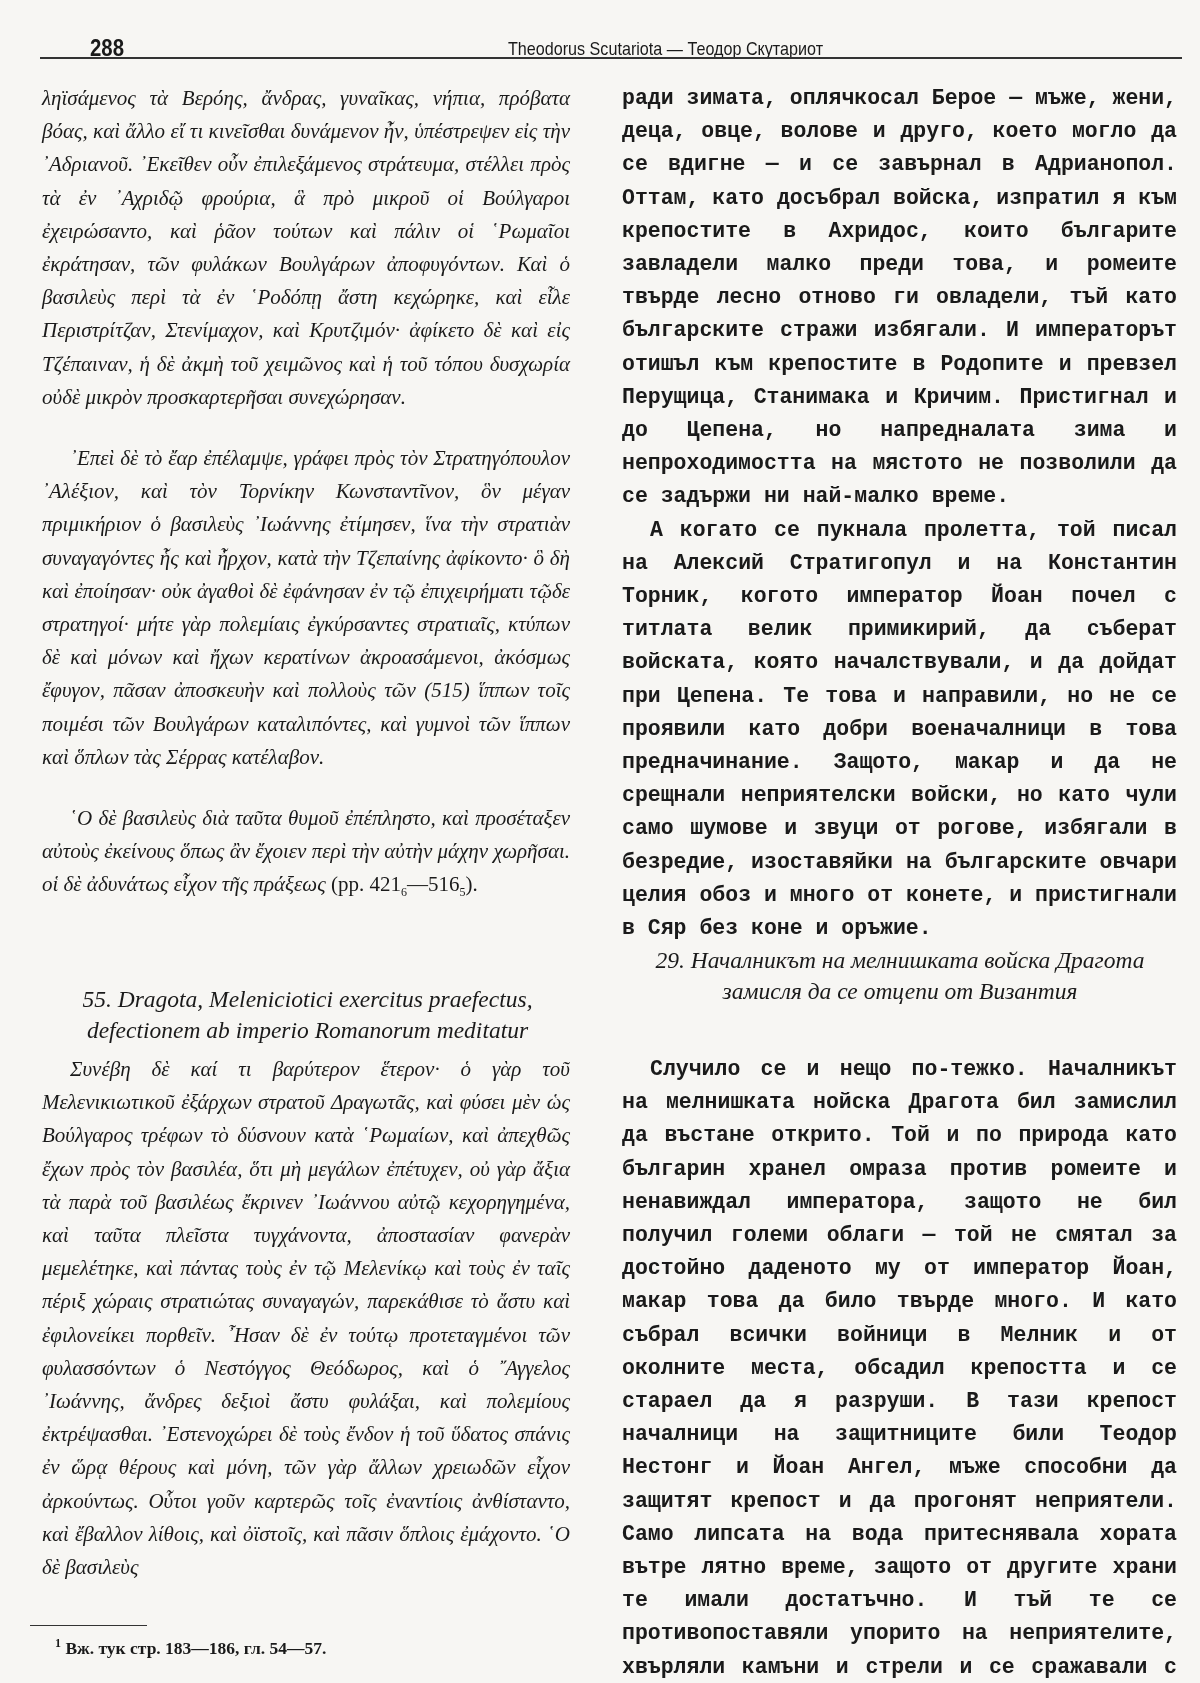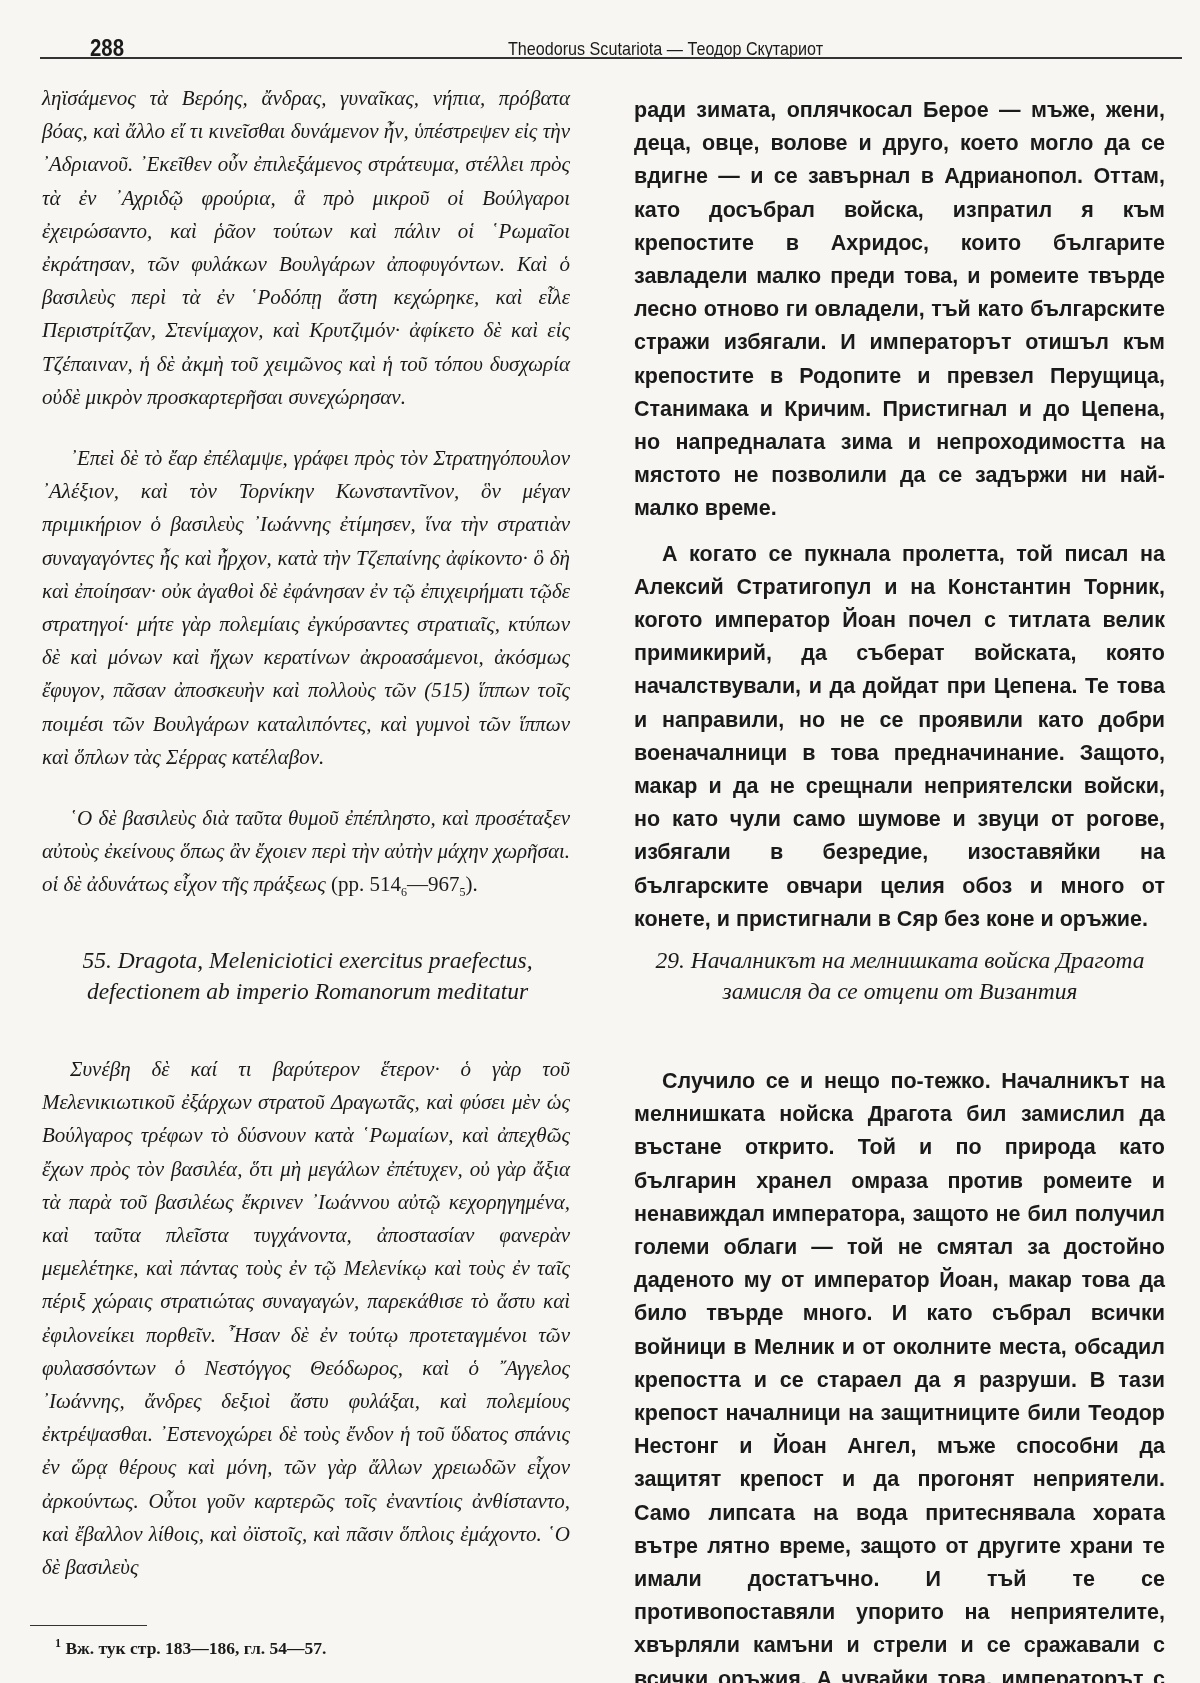--- a/index.html
+++ b/index.html
@@ -8,47 +8,47 @@
   .header { position: absolute; left: 40px; top: 32px; width: 1155px; height: 40px; margin-left: 48px; }
   .page-num { position: absolute; left: 2px; top: 2px; font-size: 24px; font-weight: bold;
               font-family: "Liberation Sans", "DejaVu Sans", sans-serif; transform: scaleX(0.85); transform-origin: left; }
   .running-title { position: absolute; left: 0; right: 0; top: 6px; text-align: center; font-size: 19px;
                    font-family: "Liberation Sans", "DejaVu Sans", sans-serif; transform: scaleX(0.85); }
   .header-rule { position: absolute; left: 40px; top: 57px; width: 1142px; height: 0; border-top: 2px solid #333; }
   .col { position: absolute; top: 82px; }
   .col-left { left: 42px; width: 528px; }
   .col-right { left: 622px; width: 555px; }
   .greek p { font-style: italic; font-size: 21px; line-height: 33.2px; margin: 0; text-align: justify; font-family: Liberation Serif, serif; }
-  .bg p { font-size: 21.5px; line-height: 33.2px; margin: 12px; text-align: justify; font-weight: 600;
-          font-family: Liberation Sans, sans-serif; }
+  .bg p { font-size: 21.5px; line-height: 33.2px; margin: 0; text-align: justify; font-weight: 600;
+          font-family: Liberation Mono, monospace; }
   .indent { text-indent: 28px; }
   .gap-lg { margin-top: 28px !important; }
   .heading { font-style: italic; font-size: 23.5px; line-height: 31px; text-align: center; margin: 0; }
-  .heading-left { position: absolute; left: 30px; top: 945px; width: 555px; }
+  .heading-left { position: absolute; left: 30px; top: 984px; width: 555px; }
   .heading-right { position: absolute; left: 620px; top: 945px; width: 560px; }
   .sec2-left { position: absolute; left: 42px; top: 1053px; width: 528px; }
   .sec2-right { position: absolute; left: 622px; top: 1053px; width: 555px; }
   .foot-rule { position: absolute; left: 30px; top: 1625px; width: 117px; border-top: 1.5px solid #333; }
   .footnote { position: absolute; left: 55px; top: 1636px; font-size: 17.5px; font-weight: 600; }
   sup { font-size: 12px; }
   sub { font-size: 12px; }
 </style>
 </head>
 <body>
 
 <div class="header">
   <span class="page-num">288</span>
   <div class="running-title">Theodorus Scutariota — Теодор Скутариот</div>
 </div>
 <div class="header-rule"></div>
 
 <div class="col col-left greek">
   <p>ληϊσάμενος τὰ Βερόης, ἄνδρας, γυναῖκας, νήπια, πρόβατα βόας, καὶ ἄλλο εἴ τι κινεῖσθαι δυνάμενον ἦν, ὑπέστρεψεν εἰς τὴν ᾿Αδριανοῦ. ᾿Εκεῖθεν οὖν ἐπιλεξάμενος στράτευμα, στέλλει πρὸς τὰ ἐν ᾿Αχριδῷ φρούρια, ἃ πρὸ μικροῦ οἱ Βούλγαροι ἐχειρώσαντο, καὶ ῥᾶον τούτων καὶ πάλιν οἱ ῾Ρωμαῖοι ἐκράτησαν, τῶν φυλάκων Βουλγάρων ἀποφυγόντων. Καὶ ὁ βασιλεὺς περὶ τὰ ἐν ῾Ροδόπῃ ἄστη κεχώρηκε, καὶ εἷλε Περιστρίτζαν, Στενίμαχον, καὶ Κρυτζιμόν· ἀφίκετο δὲ καὶ εἰς Τζέπαιναν, ἡ δὲ ἀκμὴ τοῦ χειμῶνος καὶ ἡ τοῦ τόπου δυσχωρία οὐδὲ μικρὸν προσκαρτερῆσαι συνεχώρησαν.</p>
   <p class="indent gap-lg">᾿Επεὶ δὲ τὸ ἔαρ ἐπέλαμψε, γράφει πρὸς τὸν Στρατηγόπουλον ᾿Αλέξιον, καὶ τὸν Τορνίκην Κωνσταντῖνον, ὃν μέγαν πριμικήριον ὁ βασιλεὺς ᾿Ιωάννης ἐτίμησεν, ἵνα τὴν στρατιὰν συναγαγόντες ἧς καὶ ἦρχον, κατὰ τὴν Τζεπαίνης ἀφίκοντο· ὃ δὴ καὶ ἐποίησαν· οὐκ ἀγαθοὶ δὲ ἐφάνησαν ἐν τῷ ἐπιχειρήματι τῷδε στρατηγοί· μήτε γὰρ πολεμίαις ἐγκύρσαντες στρατιαῖς, κτύπων δὲ καὶ μόνων καὶ ἤχων κερατίνων ἀκροασάμενοι, ἀκόσμως ἔφυγον, πᾶσαν ἀποσκευὴν καὶ πολλοὺς τῶν (515) ἵππων τοῖς ποιμέσι τῶν Βουλγάρων καταλιπόντες, καὶ γυμνοὶ τῶν ἵππων καὶ ὅπλων τὰς Σέρρας κατέλαβον.</p>
-  <p class="indent gap-lg"><span>῾Ο δὲ βασιλεὺς διὰ ταῦτα θυμοῦ ἐπέπληστο, καὶ προσέταξεν αὐτοὺς ἐκείνους ὅπως ἂν ἔχοιεν περὶ τὴν αὐτὴν μάχην χωρῆσαι. οἱ δὲ ἀδυνάτως εἶχον τῆς πράξεως</span> <span style="font-style:normal"><span>(pp. 514</span><sub>6</sub><span>—967</span><sub>5</sub><span>).</span></span></p>
+  <p class="indent gap-lg"><span>῾Ο δὲ βασιλεὺς διὰ ταῦτα θυμοῦ ἐπέπληστο, καὶ προσέταξεν αὐτοὺς ἐκείνους ὅπως ἂν ἔχοιεν περὶ τὴν αὐτὴν μάχην χωρῆσαι. οἱ δὲ ἀδυνάτως εἶχον τῆς πράξεως</span> <span style="font-style:normal"><span>(pp. 421</span><sub>6</sub><span>—516</span><sub>5</sub><span>).</span></span></p>
 </div>
 
 <div class="col col-right bg">
   <p>ради зимата, оплячкосал Берое — мъже, жени, деца, овце, волове и друго, което могло да се вдигне — и се завърнал в Адрианопол. Оттам, като досъбрал войска, изпратил я към крепостите в Ахридос, които българите завладели малко преди това, и ромеите твърде лесно отново ги овладели, тъй като българските стражи избягали. И императорът отишъл към крепостите в Родопите и превзел Перущица, Станимака и Кричим. Пристигнал и до Цепена, но напредналата зима и непроходимостта на мястото не позволили да се задържи ни най-малко време.</p>
   <p class="indent">А когато се пукнала пролетта, той писал на Алексий Стратигопул и на Константин Торник, когото император Йоан почел с титлата велик примикирий, да съберат войската, която началствували, и да дойдат при Цепена. Те това и направили, но не се проявили като добри военачалници в това предначинание. Защото, макар и да не срещнали неприятелски войски, но като чули само шумове и звуци от рогове, избягали в безредие, изоставяйки на българските овчари целия обоз и много от конете, и пристигнали в Сяр без коне и оръжие.</p>
 </div>
 
 <div class="heading heading-left">55. Dragota, Meleniciotici exercitus praefectus, defectionem ab imperio Romanorum meditatur</div>
 <div class="heading heading-right">29. Началникът на мелнишката войска Драгота замисля да се отцепи от Византия</div>
 

